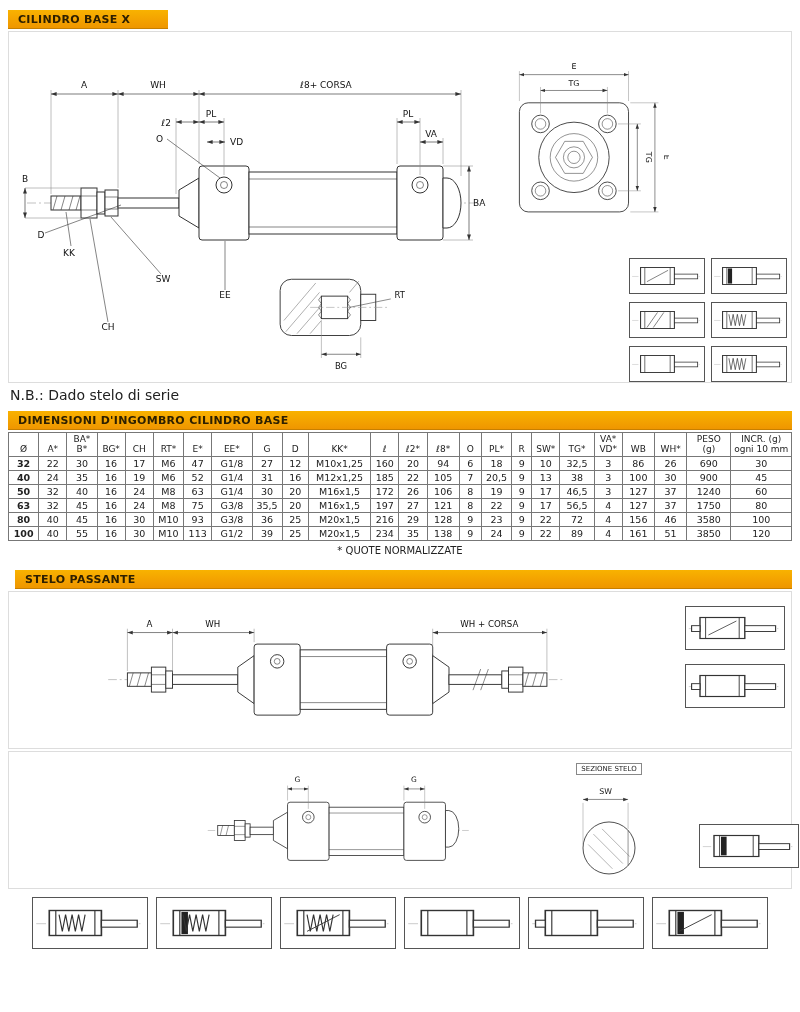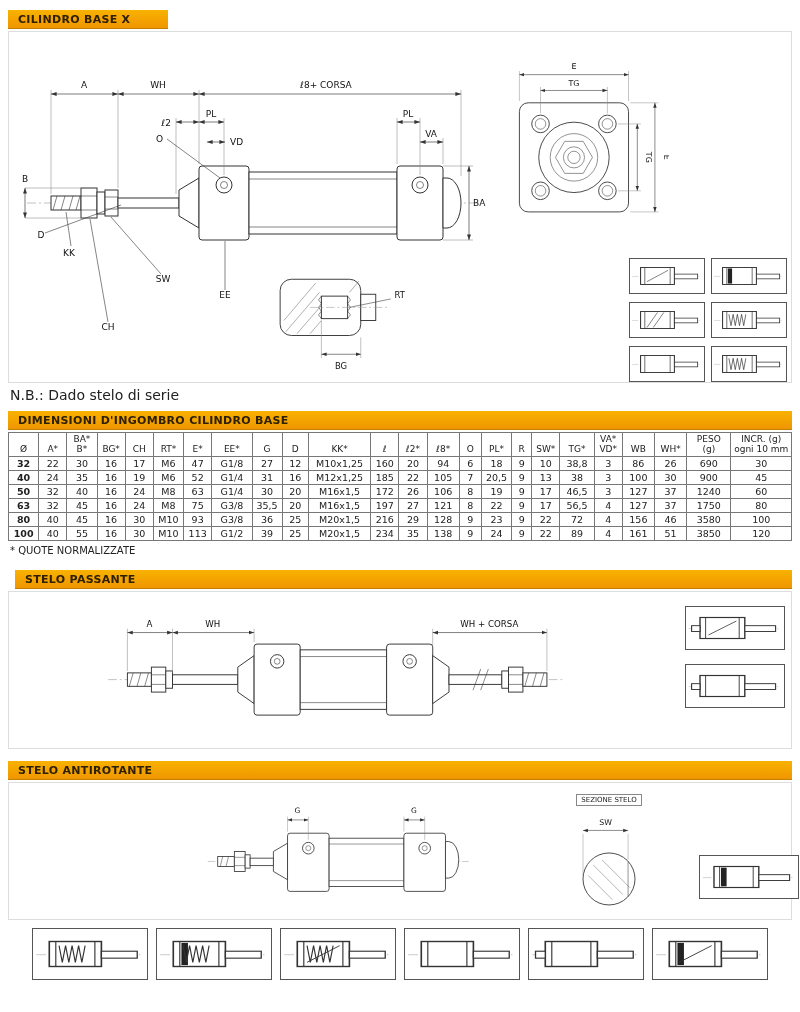--- a/index.html
+++ b/index.html
@@ -4,21 +4,21 @@
 <style>
   * { margin:0; padding:0; box-sizing:border-box; }
   html,body { width:800px; height:1012px; background:#fff; overflow:hidden; }
   body { font-family:"DejaVu Sans", sans-serif; color:#222; padding:8px; }
   .bar { display:block; background:linear-gradient(180deg,#f9b200,#ef9600); color:#2e2000;
          font-weight:bold; font-size:11px; padding:3px 10px 2px; letter-spacing:.3px;
          border-bottom:1px solid #c77f00; }
   .bar.short { display:inline-block; min-width:160px; }
   .draw-area { position:relative; border:1px solid #ddd; background:#fff; margin-top:2px; }
   .note { font-size:14px; padding:4px 2px 2px; }
-  .footnote { font-size:10px; padding:4px 2px 2px; }
+  .footnote { font-size:10px; padding:4px 2px 2px;text-align:center; }
   table { border-collapse:collapse; table-layout:fixed; width:784px; font-size:9.5px; margin-top:2px; }
   th,td { border:1px solid #777; text-align:center; padding:1px 0; overflow:hidden; }
   th { font-weight:normal; white-space:pre-line; font-size:9px; vertical-align:bottom; line-height:1.15; }
   td:first-child { font-weight:bold; }
   svg text { font:9px "DejaVu Sans", sans-serif; fill:#111; }
   .body { fill:#fff; stroke:#333; stroke-width:1; }
   .thin { fill:none; stroke:#333; stroke-width:.6; }
   .dim  { stroke:#444; stroke-width:.7; fill:none; }
   .ext  { stroke:#888; stroke-width:.55; }
   .cl   { stroke:#999; stroke-width:.6; stroke-dasharray:9 3 2 3; fill:none; }
@@ -326,21 +326,21 @@
           <td>27</td>
           <td>12</td>
           <td>M10x1,25</td>
           <td>160</td>
           <td>20</td>
           <td>94</td>
           <td>6</td>
           <td>18</td>
           <td>9</td>
           <td>10</td>
-          <td>38,8</td>
+          <td>32,5</td>
           <td>3</td>
           <td>86</td>
           <td>26</td>
           <td>690</td>
           <td>30</td>
         </tr>
         <tr>
           <td>40</td>
           <td>24</td>
           <td>35</td>
@@ -544,21 +544,20 @@
             <line x1="14" y1="9" x2="14" y2="27" stroke="#333" stroke-width="0.7"></line>
             <line x1="38" y1="9" x2="38" y2="27" stroke="#333" stroke-width="0.7"></line>
             <rect x="42" y="16" width="22" height="5" fill="#fff" stroke="#333" stroke-width="0.8"></rect>
             <rect x="4" y="16" width="6" height="5" fill="#fff" stroke="#333" stroke-width="0.8"></rect>
           </svg></div>
     </div>
   </div>
 
 
   
-  <div class="bar" style="margin-top:12px;">STELO ANTIROTANTE</div>
 
   <div class="draw-area" style="height:138px;">
     <svg viewBox="0 0 420 160" width="350" height="133" style="position:absolute;left:185px;top:2px;">
       <defs>
         <marker id="m5" viewBox="0 0 10 10" refX="10" refY="5" markerWidth="8" markerHeight="8" orient="auto-start-reverse">
           <path d="M0,1.5 L10,5 L0,8.5 z" fill="#333"></path>
         </marker>
       </defs>
       <line class="cl" x1="16" y1="92" x2="330" y2="92"></line>
       <rect class="body" x="28" y="86" width="20" height="12"></rect>

